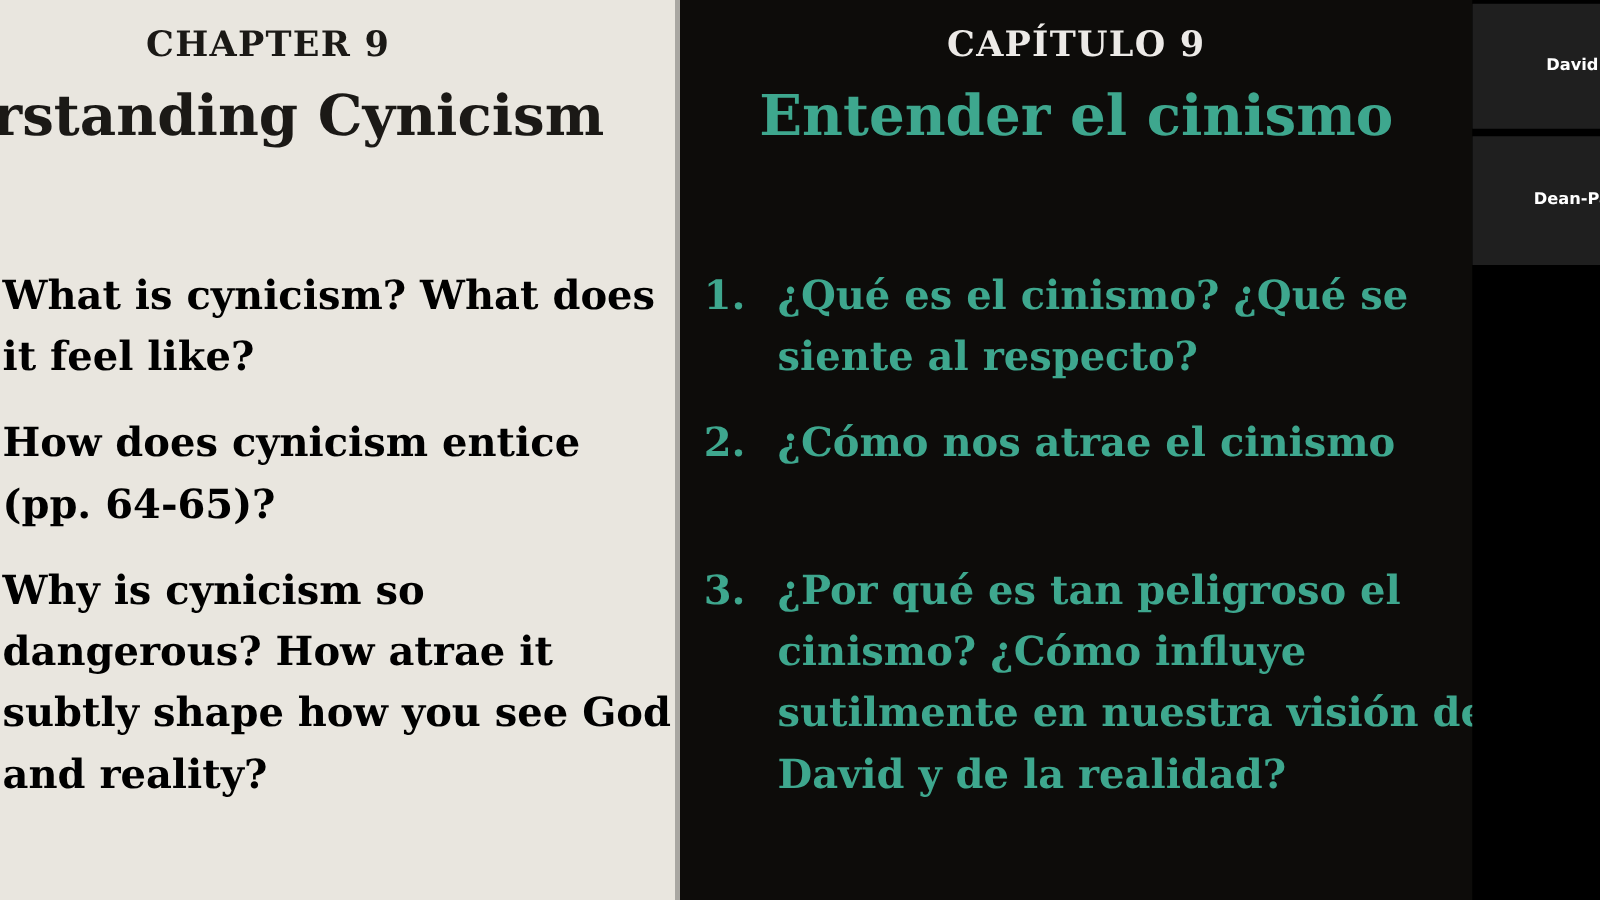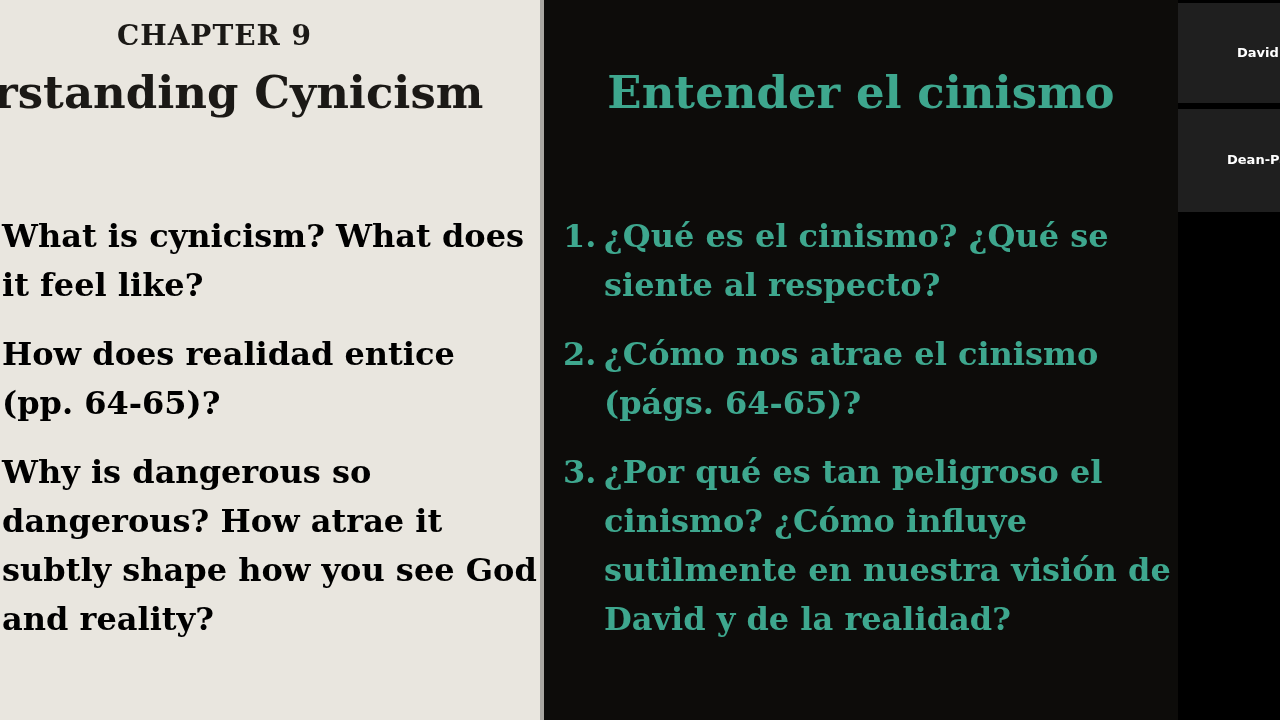--- a/index.html
+++ b/index.html
@@ -86,21 +86,21 @@
     left: 0; right: 0;
     font-size: 32px;
     font-weight: bold;
     line-height: 49px;
     color: #3ea78e;
   }
   .item .num {
     position: absolute;
     left: 19px; top: 0;
   }
-  .item .lines { margin-left: 60px; }
+  .item .lines { margin-left: 78px; }
 
   
   .sidebar {
     position: absolute;
     left: 1178px; top: 0;
     width: 102px; height: 720px;
     background: #000;
   }
   .tile {
     position: absolute;
@@ -130,48 +130,48 @@
     <div class="head-wrap-left">
       <div class="eyebrow">CHAPTER 9</div>
       <div class="slide-title">Understanding Cynicism</div>
     </div>
 
     <div class="q-block q1">
       <div class="q-line">What is cynicism? What does</div>
       <div class="q-line">it feel like?</div>
     </div>
     <div class="q-block q2">
-      <div class="q-line">How does realidad entice</div>
+      <div class="q-line">How does cynicism entice</div>
       <div class="q-line">(pp. 64-65)?</div>
     </div>
     <div class="q-block q3">
-      <div class="q-line">Why is dangerous so</div>
+      <div class="q-line">Why is cynicism so</div>
       <div class="q-line">dangerous? How atrae it</div>
       <div class="q-line">subtly shape how you see God</div>
       <div class="q-line">and reality?</div>
     </div>
   </div>
 
   <div class="seam"></div>
 
   <div class="slide-right">
+    <div class="eyebrow">CAPÍTULO 9</div>
     <div class="slide-title">Entender el cinismo</div>
 
     <div class="item q1">
       <span class="num">1.</span>
       <div class="lines">
         <div class="q-line">¿Qué es el cinismo? ¿Qué se</div>
         <div class="q-line">siente al respecto?</div>
       </div>
     </div>
     <div class="item q2">
       <span class="num">2.</span>
       <div class="lines">
         <div class="q-line">¿Cómo nos atrae el cinismo</div>
-        <div class="q-line">(págs. 64-65)?</div>
       </div>
     </div>
     <div class="item q3">
       <span class="num">3.</span>
       <div class="lines">
         <div class="q-line">¿Por qué es tan peligroso el</div>
         <div class="q-line">cinismo? ¿Cómo influye</div>
         <div class="q-line">sutilmente en nuestra visión de</div>
         <div class="q-line">David y de la realidad?</div>
       </div>

